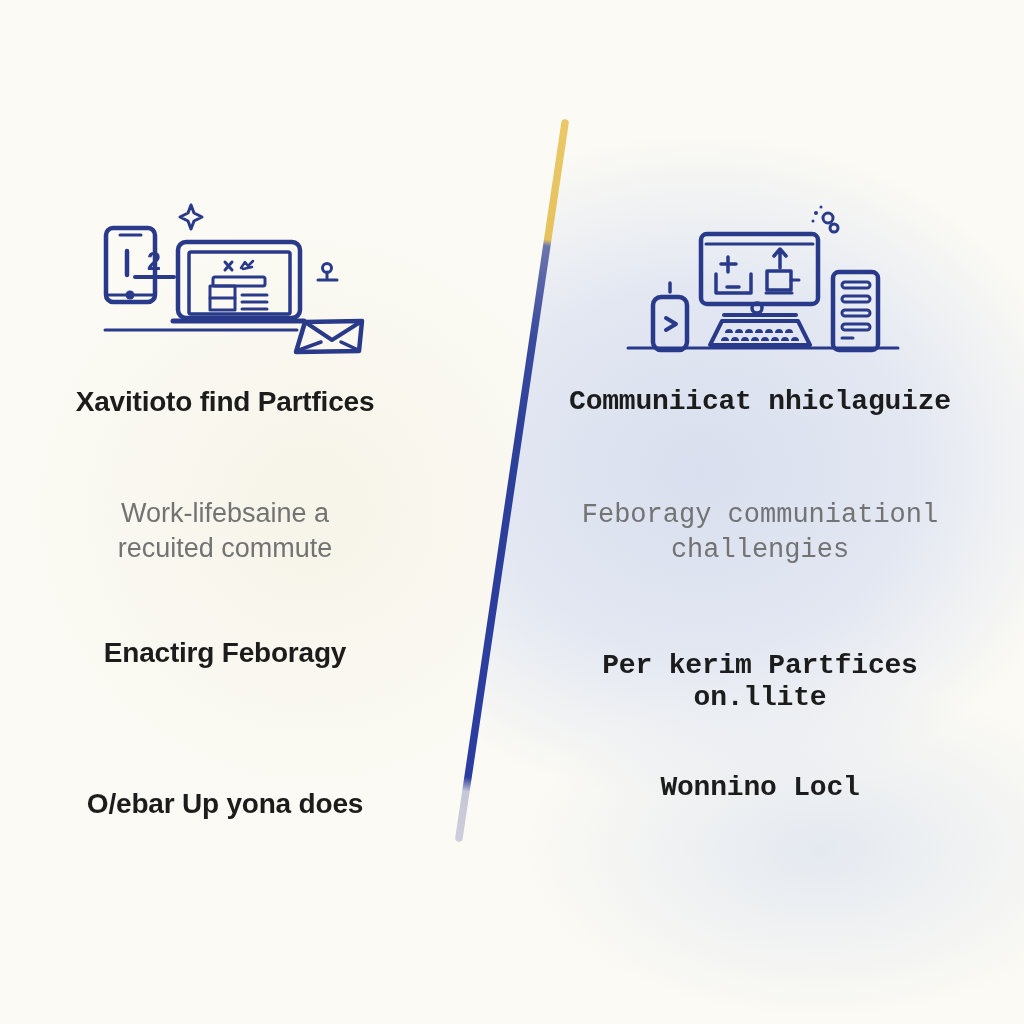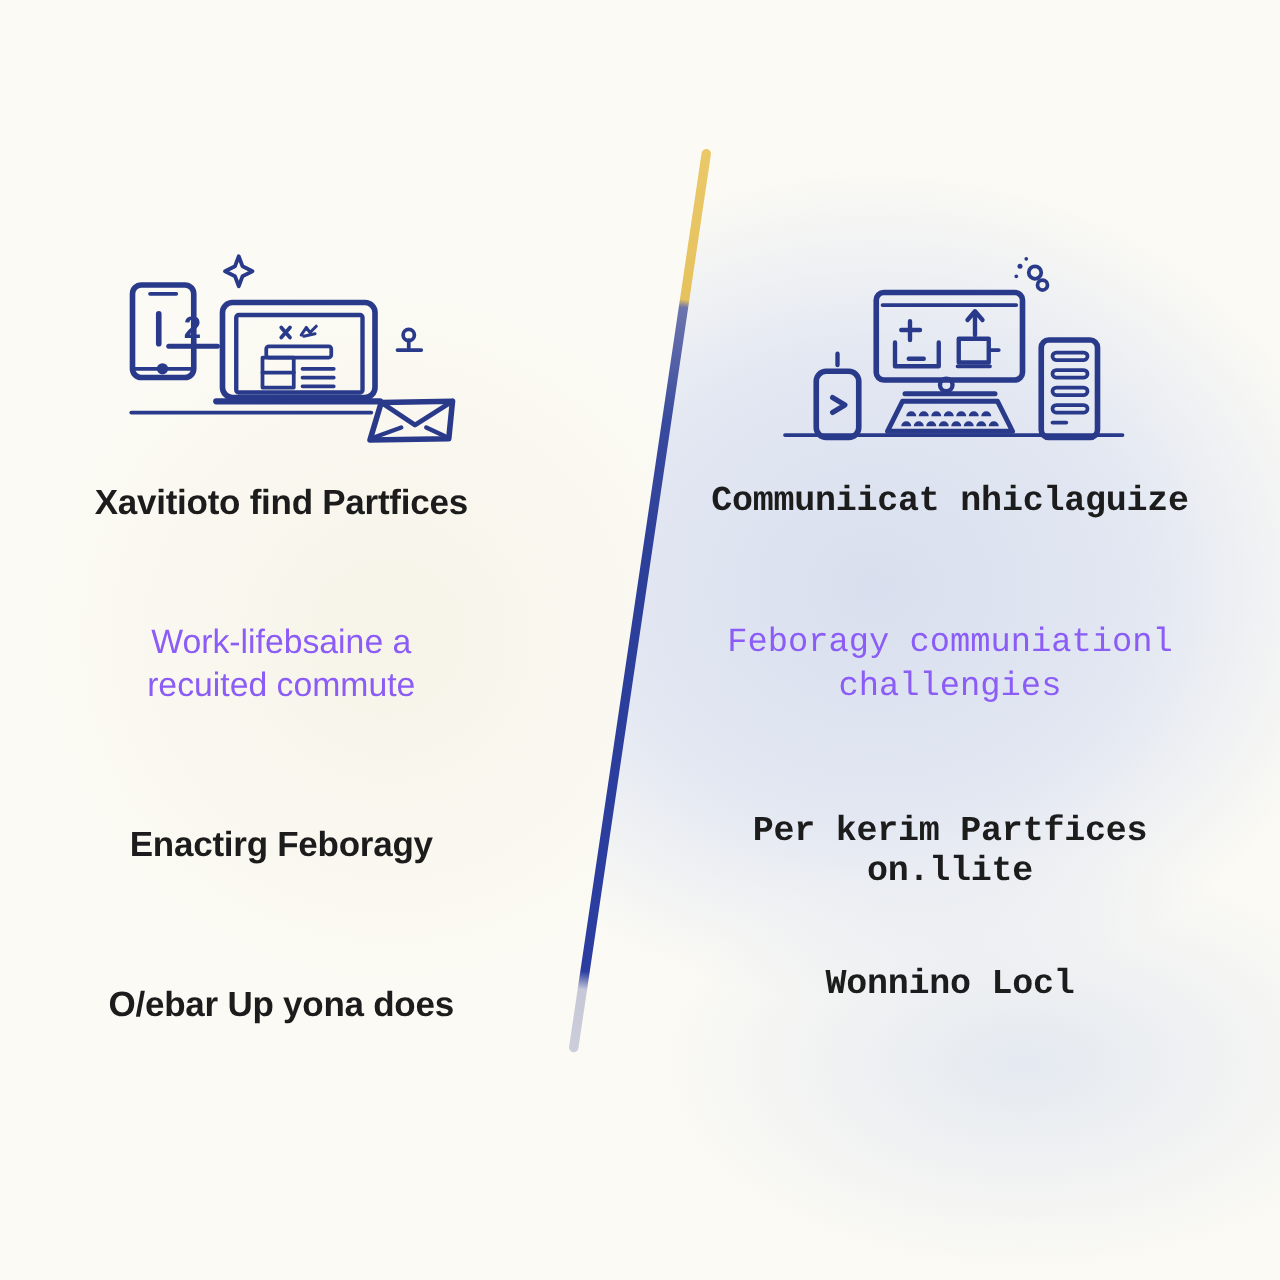--- a/index.html
+++ b/index.html
@@ -27,21 +27,21 @@
   #right-illustration{left:620px;top:200px;}
   .txt{
     position:absolute;
     text-align:center;
     white-space:pre-line;
     color:#1c1c1c;
   }
   .l-col{left:10px;width:430px;}
   .r-col{left:555px;width:410px;font-family:Liberation Mono, monospace;}
   .heading{font-weight:700;font-size:28px;line-height:1.15;letter-spacing:-0.2px;}
-  .body-text{font-weight:400;font-size:27px;line-height:1.3;color:#8b5cf6;}
+  .body-text{font-weight:400;font-size:27px;line-height:1.3;color:#737373;}
   .stroke{fill:none;stroke:#2a3a8a;stroke-linecap:round;stroke-linejoin:round;}
   .fillnavy{fill:#2a3a8a;stroke:none;}
   .digit{font-family:"Liberation Sans", sans-serif;font-weight:700;font-size:25px;fill:#2a3a8a;}
 </style>
 </head>
 <body>
 
 <div class="bg-layer" id="left-tint"></div>
 <div class="bg-layer" id="right-tint"></div>
 
@@ -142,20 +142,20 @@
     <circle class="stroke" stroke-width="3" cx="214" cy="28" r="4"></circle>
     <circle class="fillnavy" cx="196" cy="13" r="2"></circle>
     <circle class="fillnavy" cx="193" cy="21" r="1.5"></circle>
     <circle class="fillnavy" cx="201" cy="7" r="1.5"></circle>
   </g>
 </svg>
 
 <div class="txt heading l-col" style="top:386px">Xavitioto find Partfices</div>
 <div class="txt body-text l-col" style="top:496px">Work-lifebsaine a
 recuited commute</div>
-<div class="txt heading l-col" style="top:660px">Enactirg Feboragy</div>
+<div class="txt heading l-col" style="top:637px">Enactirg Feboragy</div>
 <div class="txt heading l-col" style="top:788px">O/ebar Up yona does</div>
 
 <div class="txt heading r-col" style="top:386px">Communiicat nhiclaguize</div>
 <div class="txt body-text r-col" style="top:498px">Feboragy communiationl
 challengies</div>
 <div class="txt heading r-col" style="top:650px">Per kerim Partfices on.llite</div>
 <div class="txt heading r-col" style="top:772px">Wonnino Locl</div>
 
 </body></html>

